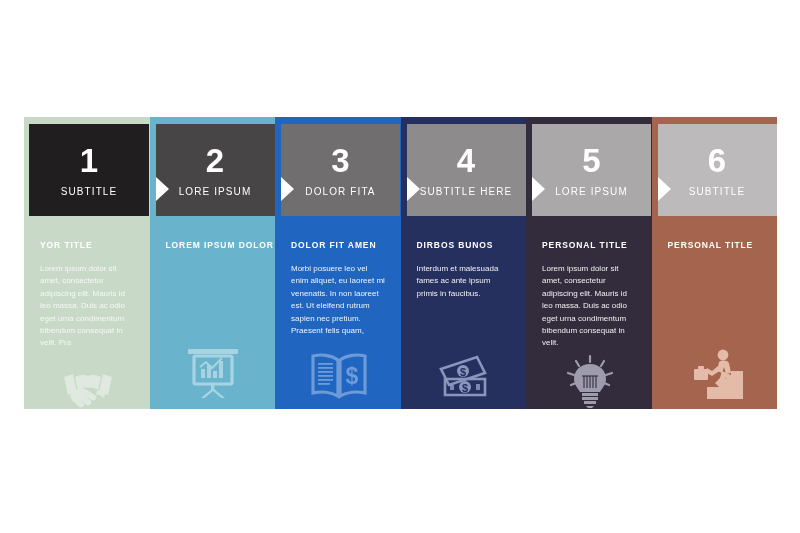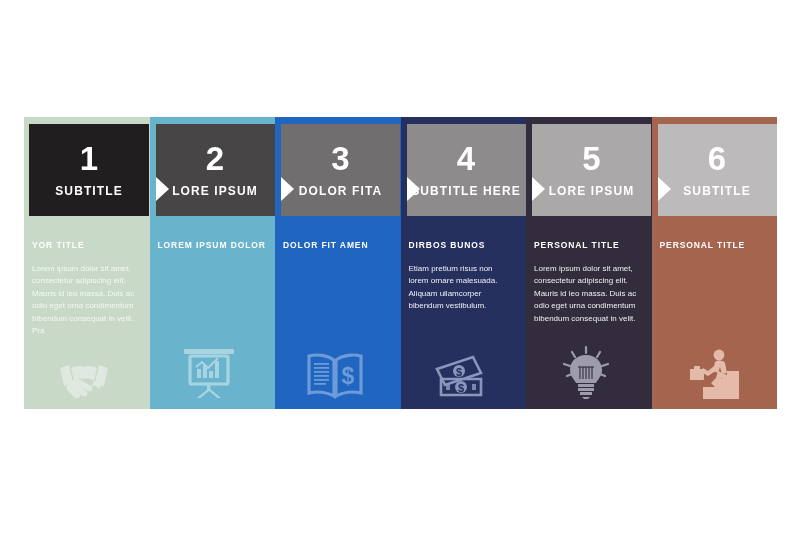--- a/index.html
+++ b/index.html
@@ -64,22 +64,22 @@
     color: #ffffff;
     font-size: 33px;
     font-weight: bold;
     line-height: 1;
     letter-spacing: 0px;
     margin-bottom: 9px;
   }
 
   .step-subtitle {
     color: #ffffff;
-    font-size: 12px;
-    font-weight: bold;
+    font-size: 10px;
+    font-weight: normal;
     letter-spacing: 1.1px;
     text-transform: uppercase;
     white-space: nowrap;
   }
 
   
   .chevron {
     position: absolute;
     left: 0;
     top: 53px;
@@ -89,21 +89,21 @@
     border-bottom: 12px solid transparent;
     border-left: 13px solid #ffffff;
   }
 
   
   .body-panel {
     position: relative;
     flex: 1 1 auto;
     width: 100%;
     box-sizing: border-box;
-    padding: 24px 14px 0 8px;
+    padding: 24px 14px 0 16px;
     display: flex;
     flex-direction: column;
   }
 
   .body-title {
     color: #ffffff;
     font-size: 8.5px;
     font-weight: bold;
     letter-spacing: 0.9px;
     text-transform: uppercase;
@@ -190,20 +190,21 @@
     </div>
     <div class="column" style="background: rgb(32, 101, 192);">
       <div class="cap-strip" style="background: rgb(32, 101, 192);"></div>
       <div class="header-band" style="background: rgb(112, 110, 110);">
         <div class="chevron"></div>
         <div class="step-number">3</div>
         <div class="step-subtitle">DOLOR FITA</div>
       </div>
       <div class="body-panel">
         <div class="body-title">DOLOR FIT AMEN</div>
+        <p class="body-paragraph">Morbi posuere leo vel enim aliquet, eu laoreet mi venenatis. In non laoreet est. Ut eleifend rutrum sapien nec pretium. Praesent felis quam,</p>
         <div class="icon-slot">
           <svg width="62" height="48" viewBox="0 0 62 48" fill="none">
             <g fill="#6d9ad8">
               <path d="M30 9 C23 4 13 3 5 5 L5 42 C13 40 23 41 30 45 Z" fill="none" stroke="#6d9ad8" stroke-width="3.2"></path>
               <path d="M32 9 C39 4 49 3 57 5 L57 42 C49 40 39 41 32 45 Z" fill="none" stroke="#6d9ad8" stroke-width="3.2"></path>
               <rect x="10" y="12" width="15" height="1.8"></rect>
               <rect x="10" y="16" width="15" height="1.8"></rect>
               <rect x="10" y="20" width="15" height="1.8"></rect>
               <rect x="10" y="24" width="15" height="1.8"></rect>
               <rect x="10" y="28" width="15" height="1.8"></rect>
@@ -216,21 +217,21 @@
     </div>
     <div class="column" style="background: rgb(38, 48, 95);">
       <div class="cap-strip" style="background: rgb(38, 48, 95);"></div>
       <div class="header-band" style="background: rgb(141, 139, 139);">
         <div class="chevron"></div>
         <div class="step-number">4</div>
         <div class="step-subtitle">SUBTITLE HERE</div>
       </div>
       <div class="body-panel">
         <div class="body-title">DIRBOS BUNOS</div>
-        <p class="body-paragraph">Etiam pretium risus non lorem ornare malesuada. Aliquam ullamcorper bibendum vestibulum.</p>
+        <p class="body-paragraph">Interdum et malesuada fames ac ante ipsum primis in faucibus.</p>
         <div class="icon-slot">
           <svg width="62" height="46" viewBox="0 0 62 46" fill="none">
             <g fill="none" stroke="#8b96bd" stroke-width="2.6">
               <path d="M8 16 L44 4 L52 20 L16 32 Z"></path>
               <path d="M12 26 L52 26 L52 42 L12 42 Z"></path>
             </g>
             <g fill="#8b96bd">
               <circle cx="30" cy="18" r="6"></circle>
               <circle cx="32" cy="34" r="6"></circle>
               <path d="M17 31 l4 0 l0 6 l-4 0 Z" opacity="0.85"></path>

